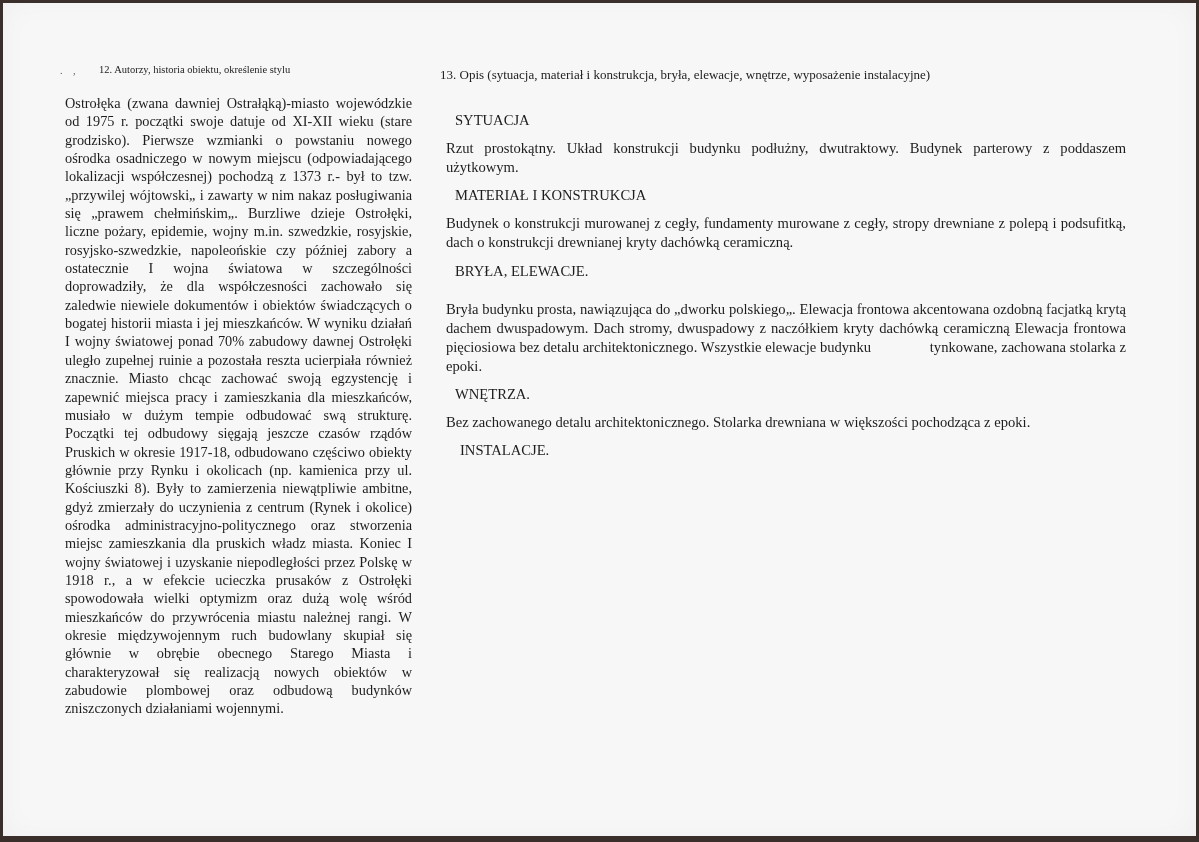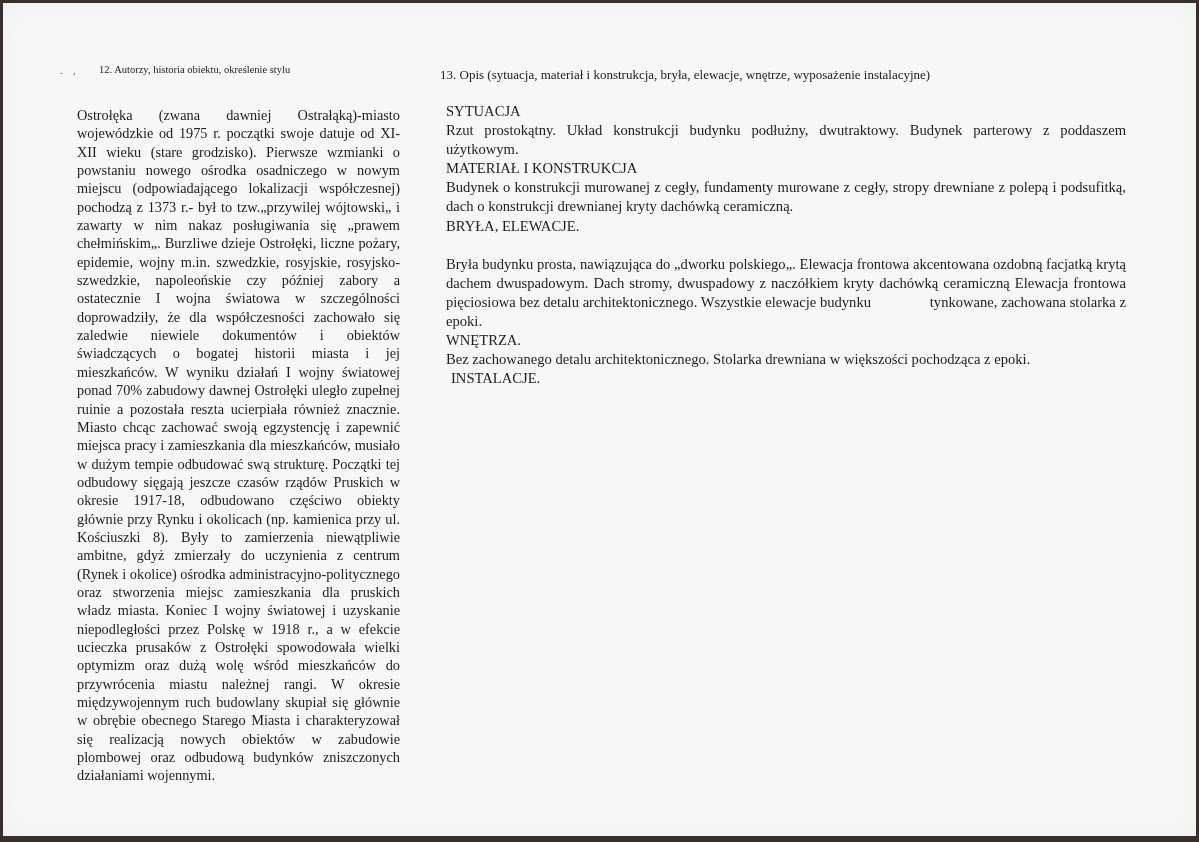--- a/index.html
+++ b/index.html
@@ -20,30 +20,30 @@
       letter-spacing: 4px;
     }
     .left-header {
       position: absolute; left: 96px; top: 61px;
       font-size: 10.5px; color: #222; white-space: nowrap;
     }
     .left-col {
       position: absolute; left: 62px; top: 91px; width: 347px;
       font-size: 14.3px; line-height: 18.35px; text-align: justify;
     }
-    .left-col p { margin: 12px; }
+    .left-col p { margin: 0; }
     .right-header {
       position: absolute; left: 437px; top: 64px;
       font-size: 13px; color: #222; white-space: nowrap;
     }
     .right-col {
       position: absolute; left: 443px; top: 99px; width: 680px;
       font-size: 14.6px; line-height: 19.1px;
     }
-    .right-col .heading { margin: 0; }
+    .right-col .heading { margin: 9px; }
     .right-col .heading.indent { padding-left: 5px; }
     .right-col .para { margin: 0; text-align: justify; }
     .right-col .para.indent { padding-left: 2px; }
     .bottom-strip {
       position: absolute; left: 0; bottom: 0; width: 1199px; height: 6px;
       background: #3a2f2b;
     }
   </style>
 </head>
 <body>

